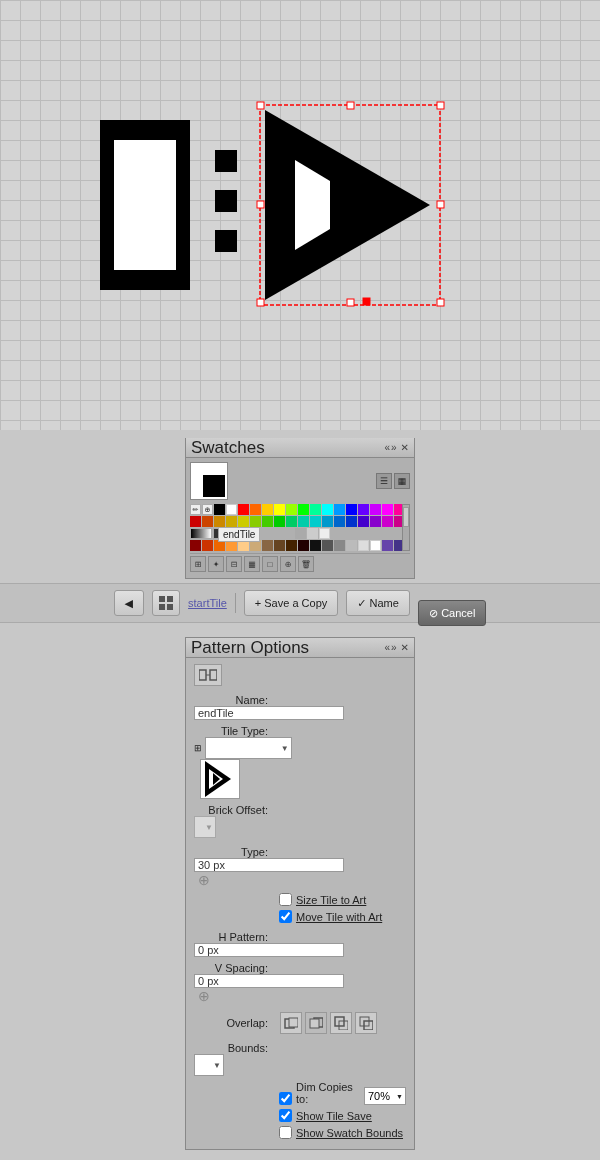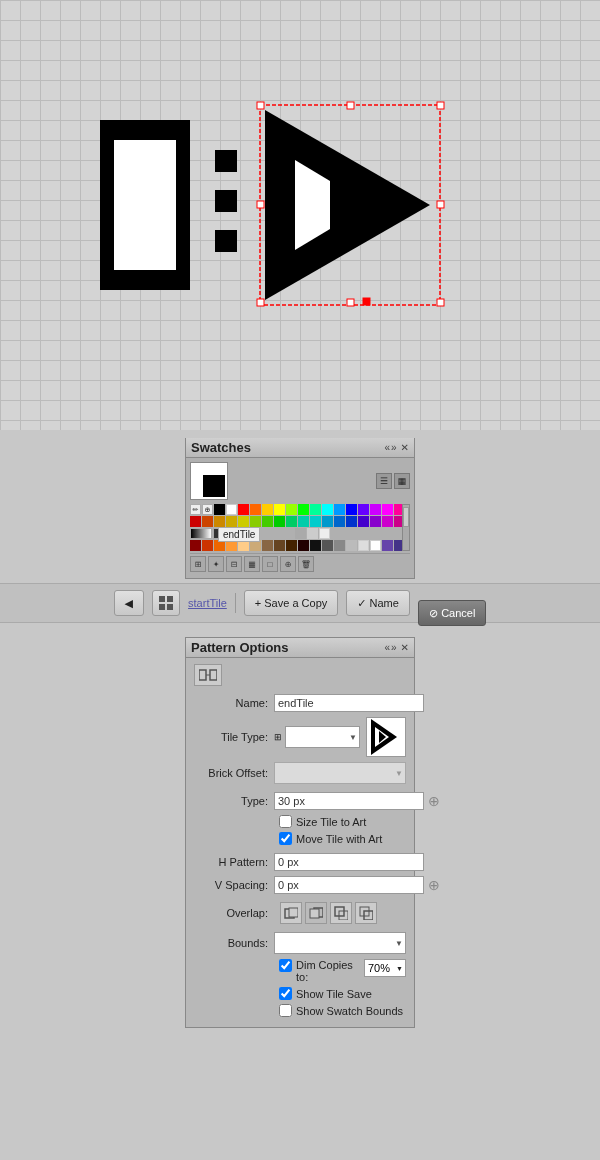--- a/index.html
+++ b/index.html
@@ -42,22 +42,22 @@
     .panel-header {
       background: linear-gradient(to bottom, #d0d0d0, #b8b8b8);
       border-bottom: 1px solid #888;
       padding: 3px 5px;
       display: flex;
       align-items: center;
       justify-content: space-between;
       height: 20px;
     }
     .panel-title {
-      font-size: 13px;
-      font-weight: bold;
+      font-size: 17px;
+      font-weight: normal;
       color: #222;
     }
     .panel-controls {
       display: flex;
       gap: 3px;
       align-items: center;
     }
     .panel-dots {
       font-size: 10px;
       color: #444;
@@ -201,22 +201,23 @@
       border: 1px solid #999;
       display: flex;
       align-items: center;
       justify-content: center;
       font-size: 9px;
       cursor: pointer;
     }
 
     .form-row {
       display: flex;
-      align-items: center;
+      align-items: flex-start;
       margin-bottom: 5px;
+      flex-direction: column;
     }
     .form-label {
       width: 80px;
       text-align: right;
       padding-right: 6px;
       font-size: 11px;
       color: #222;
       flex-shrink: 0;
     }
     .form-input {
@@ -264,20 +265,21 @@
       flex-shrink: 0;
     }
 
     .form-spacer { margin-bottom: 8px; }
 
     .checkbox-row {
       display: flex;
       align-items: center;
       margin-bottom: 4px;
       padding-left: 85px;
+      text-decoration: underline;
     }
     .checkbox-row input[type="checkbox"] {
       margin-right: 4px;
     }
 
     .overlap-row {
       display: flex;
       align-items: center;
       margin-bottom: 6px;
     }
@@ -292,21 +294,21 @@
       background: #ccc;
       border: 1px solid #999;
       display: flex;
       align-items: center;
       justify-content: center;
       cursor: pointer;
     }
 
     .dim-row {
       display: flex;
-      align-items: flex-start;
+      align-items: flex-end;
       margin-bottom: 4px;
       padding-left: 85px;
     }
     .dim-row input[type="checkbox"] { margin-right: 4px; }
     .dim-select-wrapper {
       position: relative;
       display: inline-flex;
       align-items: center;
       margin-left: 4px;
     }

